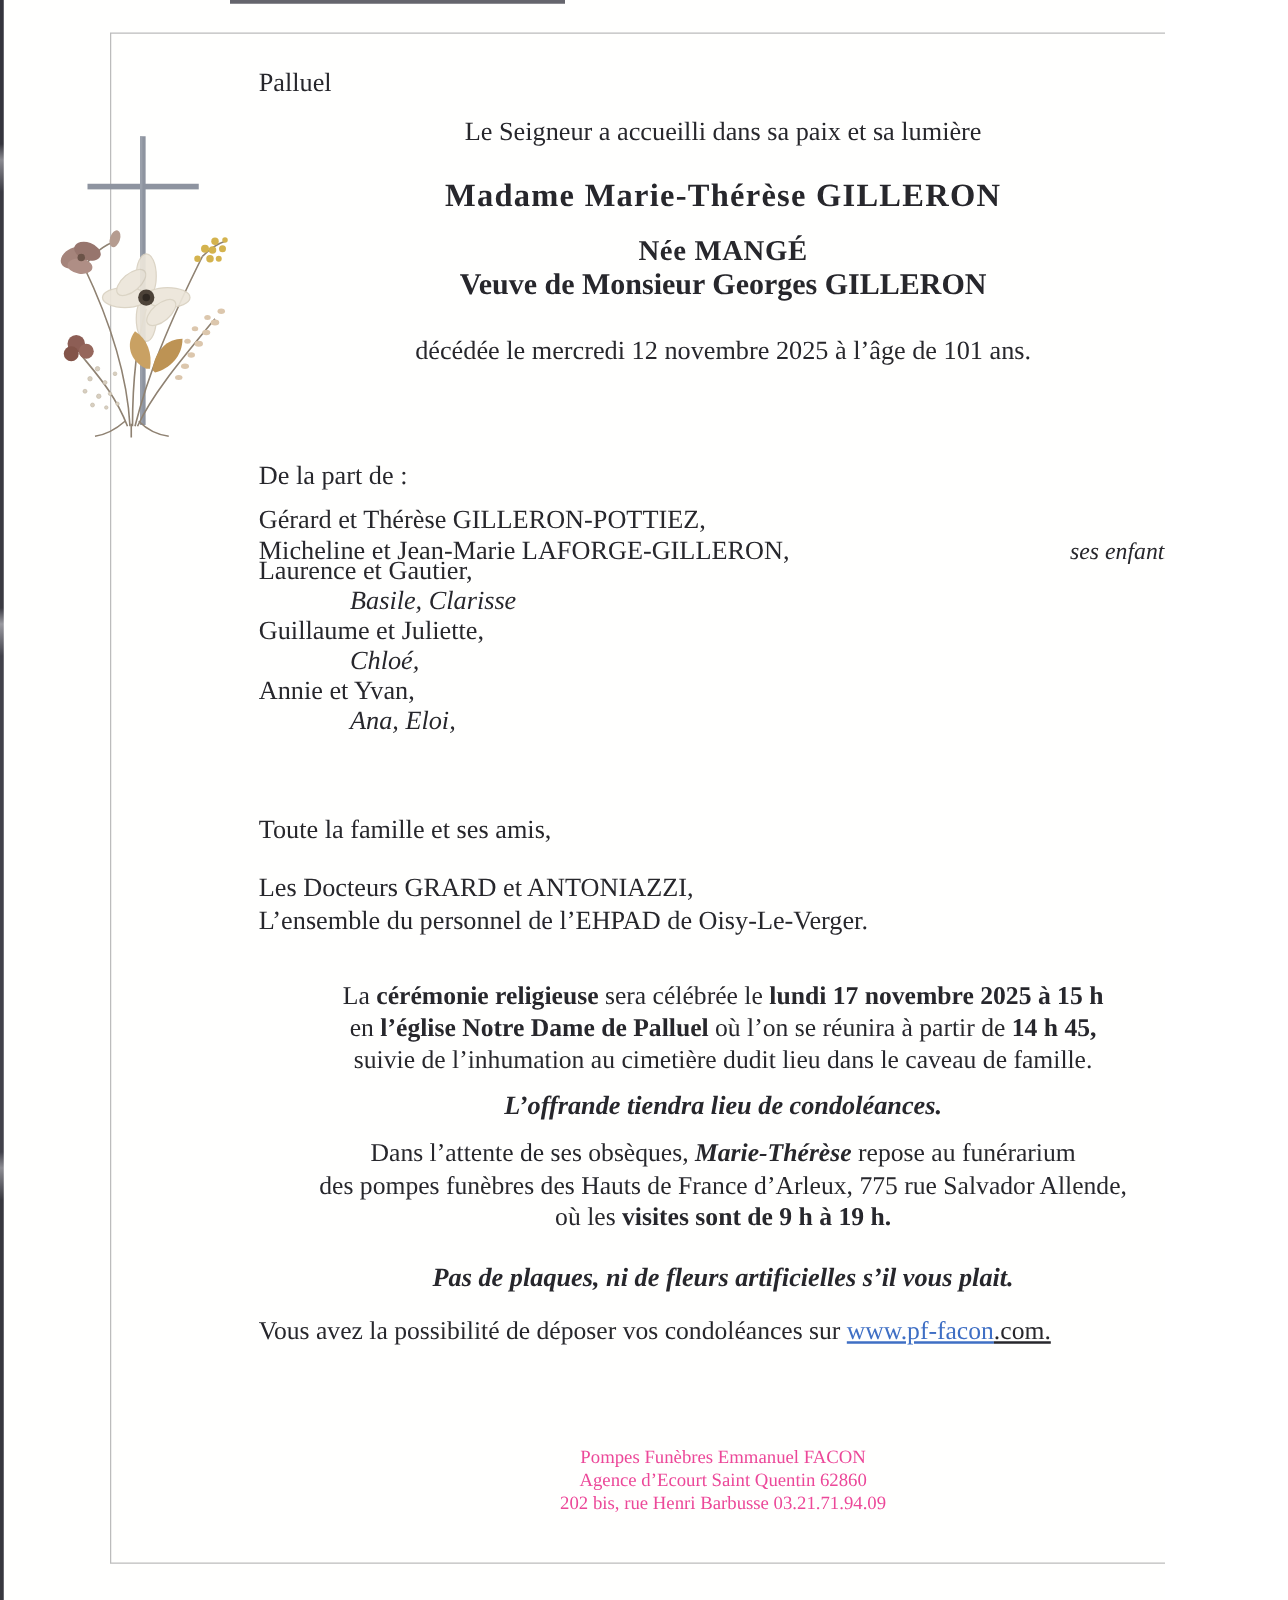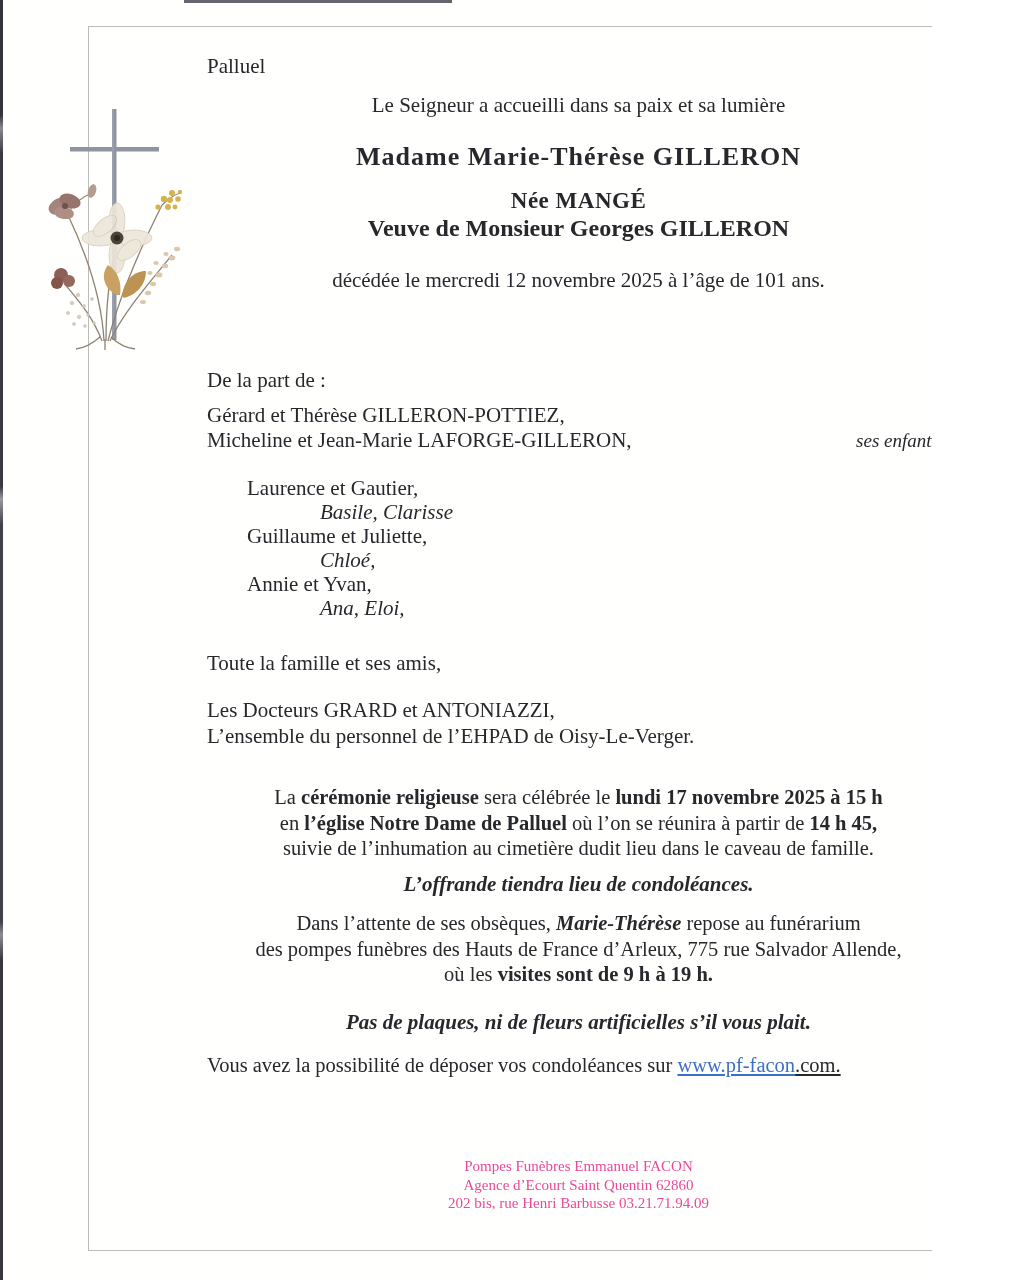--- a/index.html
+++ b/index.html
@@ -27,21 +27,21 @@
   .city{top:54px;font-size:21px;}
   .intro{top:93px;font-size:21px;}
   .title{top:142px;font-size:26px;font-weight:bold;letter-spacing:1px;margin:0;}
   .maiden{top:188px;font-size:23px;font-weight:bold;letter-spacing:.5px;}
   .widow{top:215px;font-size:24px;font-weight:bold;}
   .death{top:268px;font-size:21px;}
   .part-heading{top:368px;font-size:21px;}
   .children{top:403px;font-size:21px;line-height:25px;}
   .row{display:flex;justify-content:space-between;align-items:baseline;}
   .side-label{font-style:italic;font-size:19px;}
-  .gc-block{top:476px;font-size:21px;line-height:24px;margin-left:40px;}
+  .gc-block{top:444px;font-size:21px;line-height:24px;}
   .gc-indent{margin-left:73px;font-style:italic;}
   .family-line{top:651px;font-size:21px;}
   .doctors-block{top:697px;font-size:21px;line-height:26px;}
   .ceremony{top:785px;font-size:20.5px;line-height:25.5px;}
   .offering{top:872px;font-size:21px;font-weight:bold;font-style:italic;}
   .wake{top:911px;font-size:20.5px;line-height:25.5px;}
   .plaques{top:1010px;font-size:21px;font-weight:bold;font-style:italic;}
   .condolences{top:1054px;font-size:20.5px;}
   .footer{top:1157px;font-size:15px;line-height:18.5px;color:#ec4899;}
   .flowers{position:absolute;left:22px;top:103px;}

